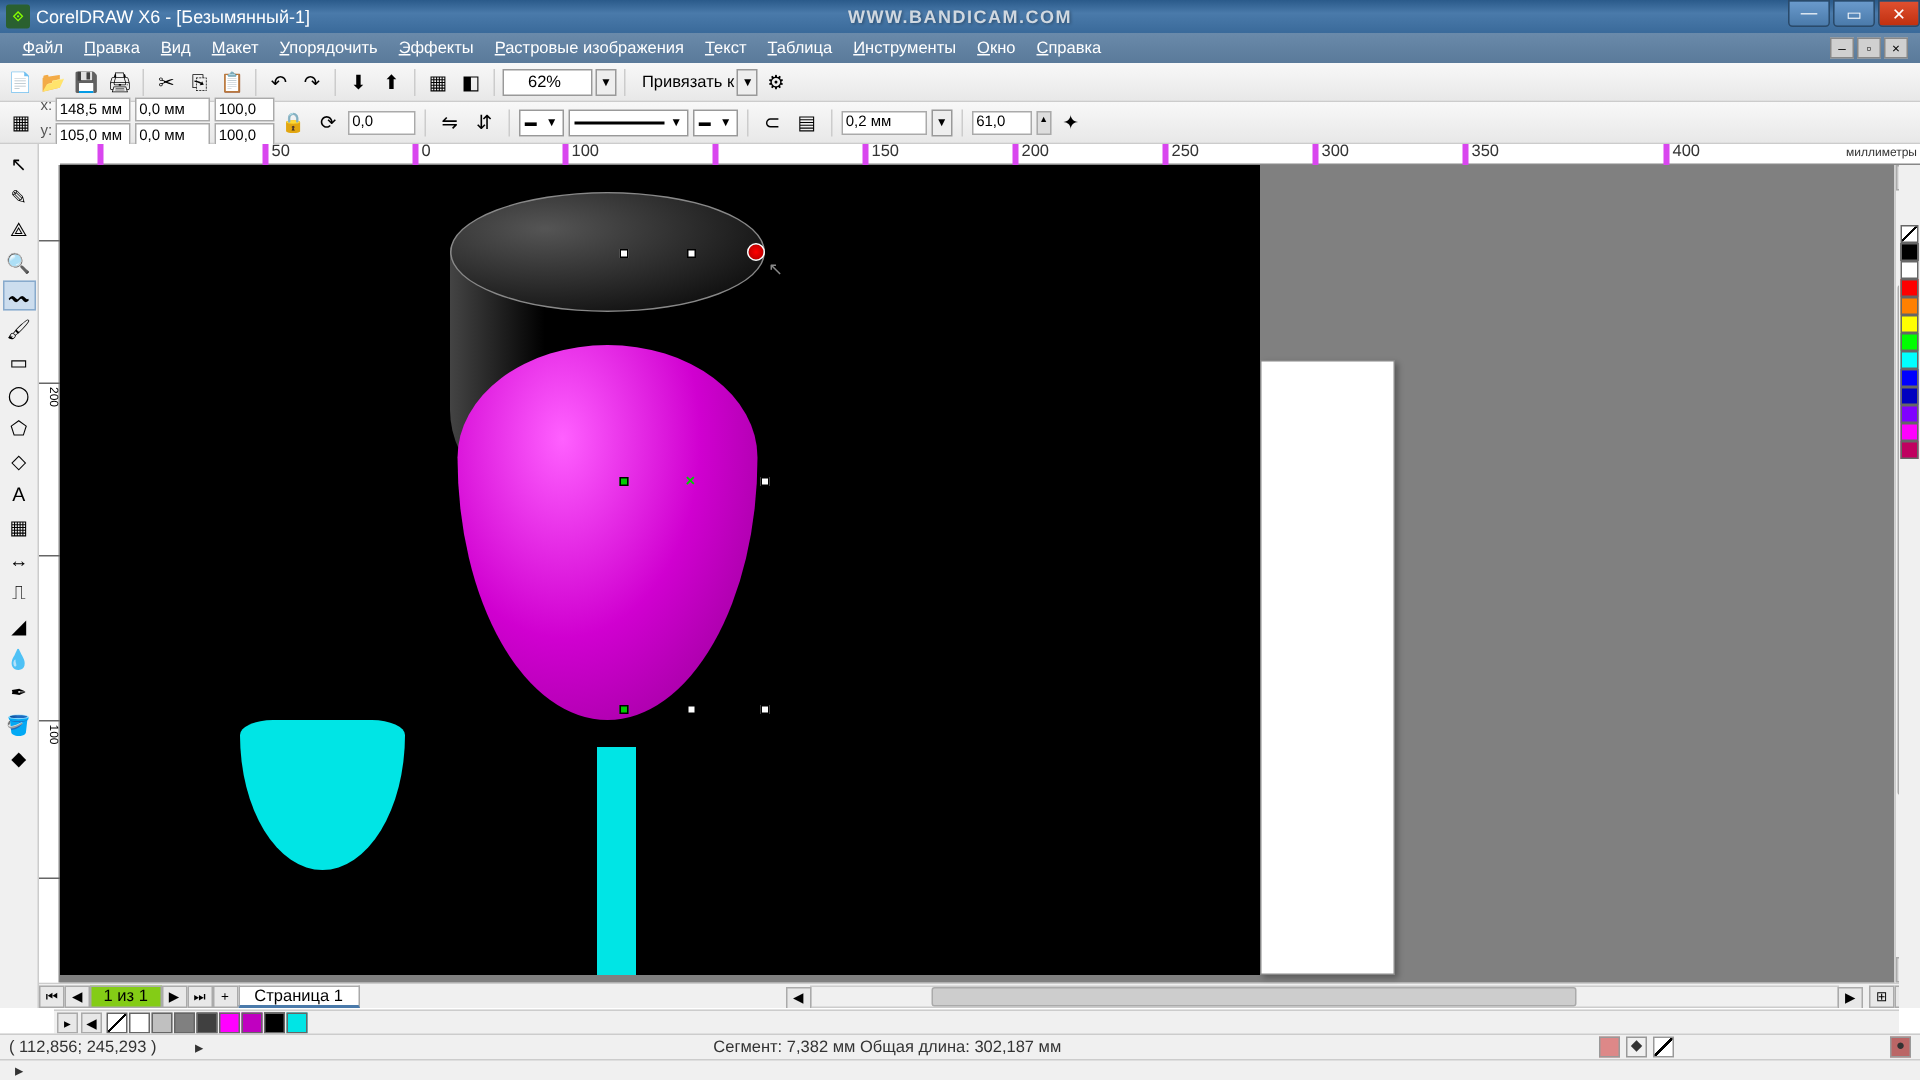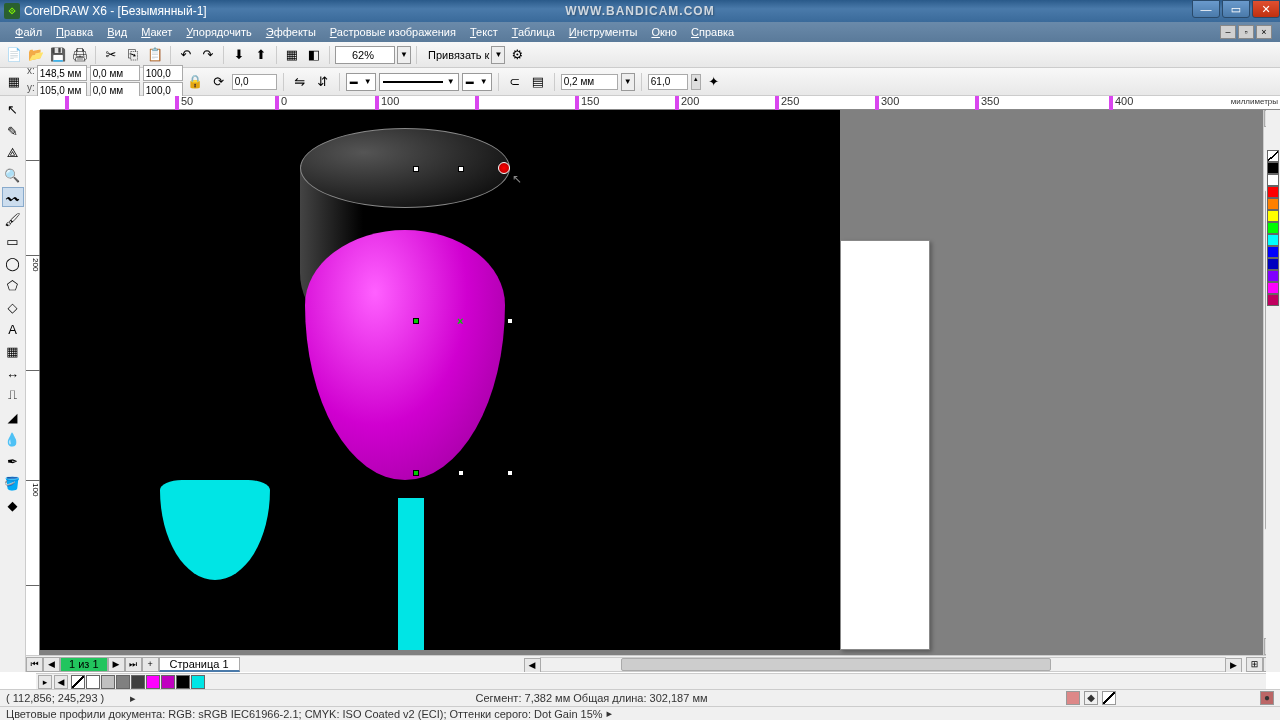--- a/index.html
+++ b/index.html
@@ -42,21 +42,21 @@
 .vruler .tick{position:absolute;left:0;border-top:1px solid #666;width:14px;writing-mode:vertical-rl;font-size:8px;padding-top:2px}
 .canvas{flex:1;position:relative;background:#808080}
 .black-bg{position:absolute;left:0;top:0;width:800px;height:540px;background:#000}
 .page-edge{position:absolute;left:800px;top:130px;width:90px;height:410px;background:#fff;border:1px solid #888;box-shadow:2px 2px 4px rgba(0,0,0,.3)}
 .vscroll{width:17px;background:#f0f0f0;border-left:1px solid #ccc;position:relative}
 .vscroll .thumb{position:absolute;top:80px;width:15px;left:1px;height:340px;background:#cdcdcd;border:1px solid #aaa;border-radius:2px}
 .vscroll .arrow{height:17px;background:#e0e0e0;border:1px solid #aaa;font-size:9px;text-align:center;line-height:15px}
 .vscroll .arrow.down{position:absolute;bottom:0;width:100%}
 .page-nav{height:17px;background:#f0f0f0;border-top:1px solid #ccc;display:flex;align-items:center;font-size:10px}
 .pnav-btn{width:17px;height:15px;border:1px solid #aaa;background:#e8e8e8;font-size:9px;text-align:center;line-height:13px;cursor:pointer}
-.page-count{padding:0 8px;background:#22c55e;border:1px solid #aaa;height:15px;line-height:13px}
+.page-count{padding:0 8px;background:#84cc16;border:1px solid #aaa;height:15px;line-height:13px}
 .page-tab{padding:0 10px;background:#fff;border:1px solid #aaa;height:15px;line-height:13px;border-bottom:2px solid #4a7aaa}
 .hscroll-track{flex:1;margin-left:300px;height:15px;background:#f0f0f0;border:1px solid #ccc;position:relative}
 .hscroll-thumb{position:absolute;left:80px;width:430px;height:13px;top:0;background:#cdcdcd;border:1px solid #aaa;border-radius:2px}
 .color-dock{position:absolute;right:0;top:110px;width:14px;bottom:48px;background:#f0f0f0;display:flex;flex-direction:column;align-items:center;padding-top:40px}
 .color-sw{width:12px;height:12px;border:1px solid #666;cursor:pointer}
 .color-nofill{background:#fff;position:relative}
 .color-nofill::after{content:'';position:absolute;inset:0;background:linear-gradient(to bottom right,transparent 45%,#000 45%,#000 55%,transparent 55%)}
 .doc-palette{position:absolute;bottom:31px;left:36px;right:14px;height:16px;background:#f0f0f0;border-top:1px solid #ccc;display:flex;align-items:center;gap:1px;padding-left:35px}
 .dp-sw{width:14px;height:14px;border:1px solid #666}
 .statusbar{position:absolute;bottom:14px;left:0;right:0;height:17px;background:#f0f0f0;border-top:1px solid #ccc;display:flex;align-items:center;padding:0 6px;font-size:10px;color:#333}
@@ -316,15 +316,14 @@
   <span class="seg-info">Сегмент: 7,382 мм Общая длина: 302,187 мм</span>
   <div class="status-icons">
     <div class="status-icon" style="background:#d88"></div>
     <div class="status-icon">◆</div>
     <div class="status-icon color-nofill"></div>
     <div class="status-icon" style="background:#b66;margin-left:140px">●</div>
   </div>
 </div>
 
 <div class="profilebar">
-  <span>Цветовые профили документа: RGB: sRGB IEC61966-2.1; CMYK: ISO Coated v2 (ECI); Оттенки серого: Dot Gain 15%</span>
   <span style="margin-left:4px">▸</span>
 </div>
 
 </body></html>

